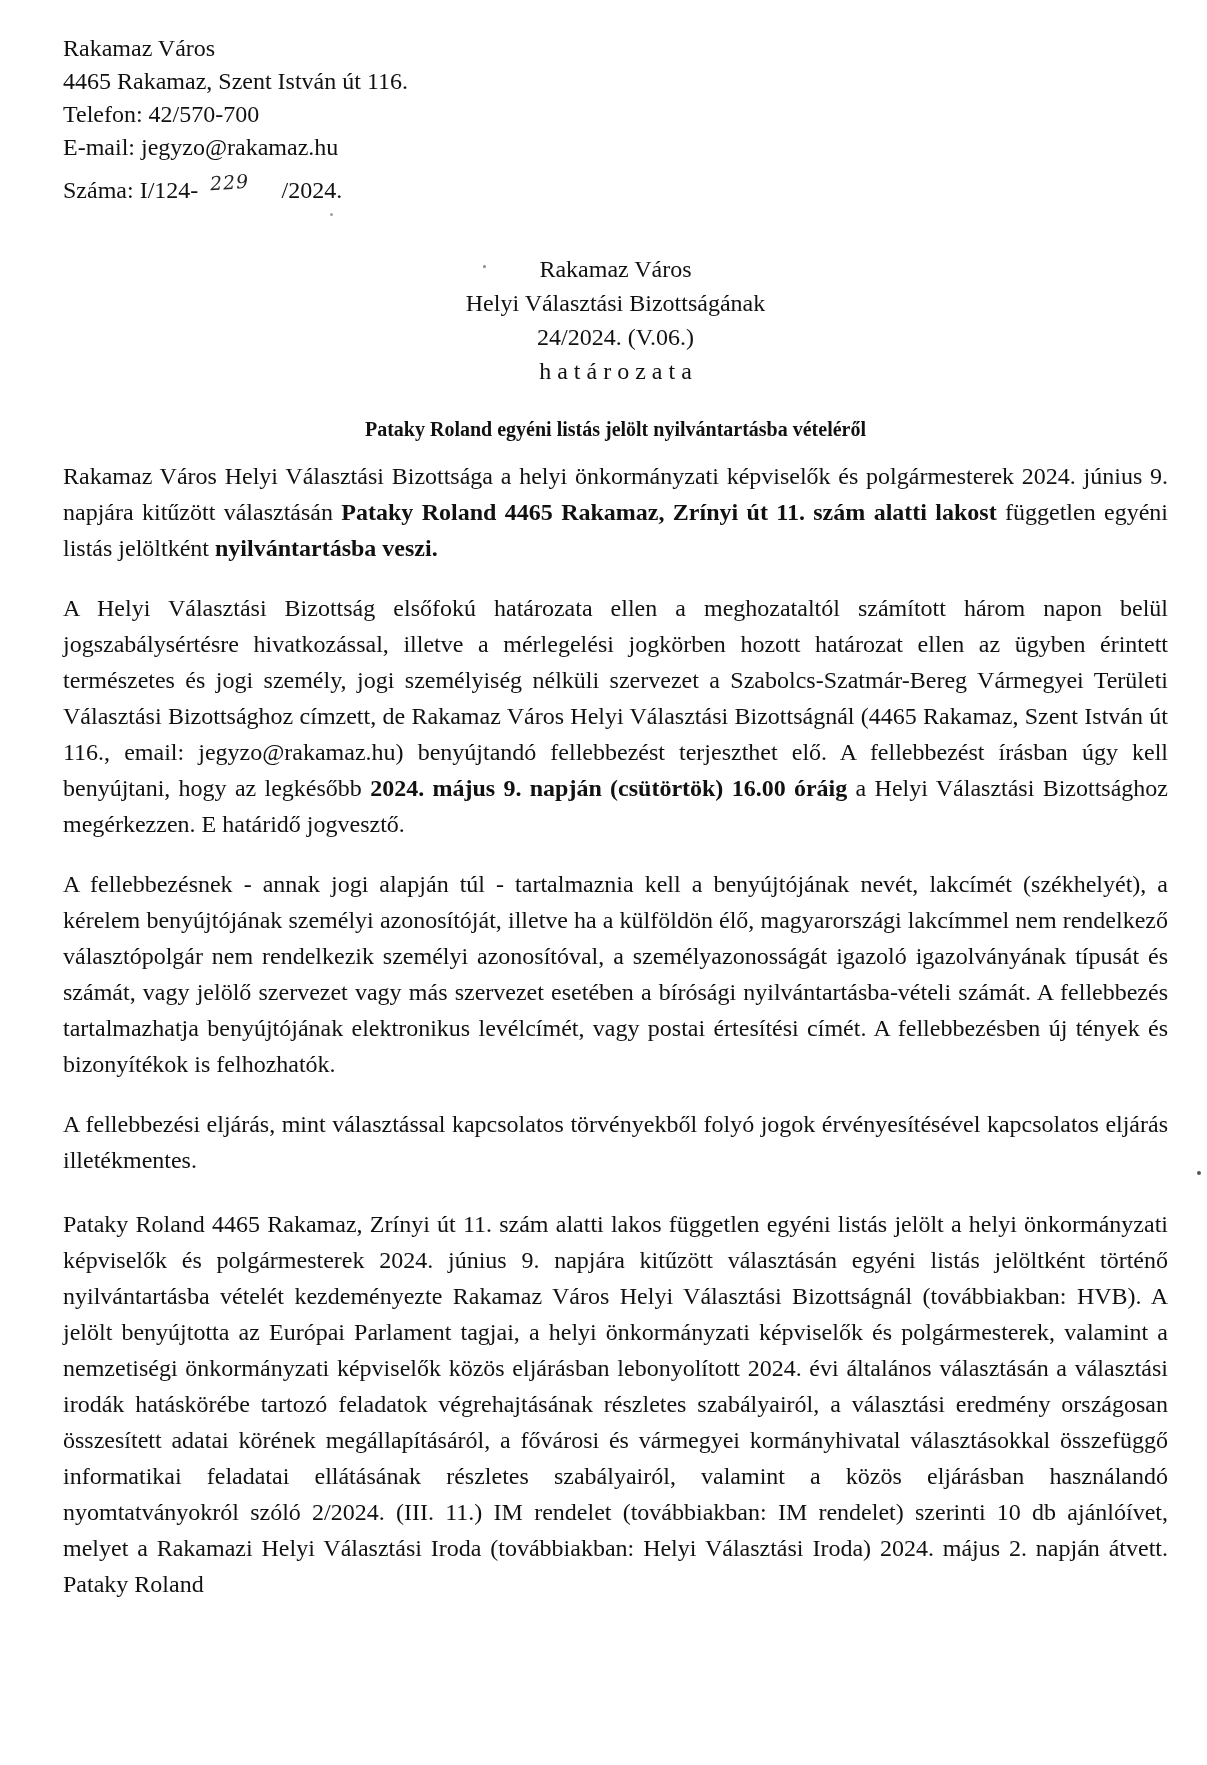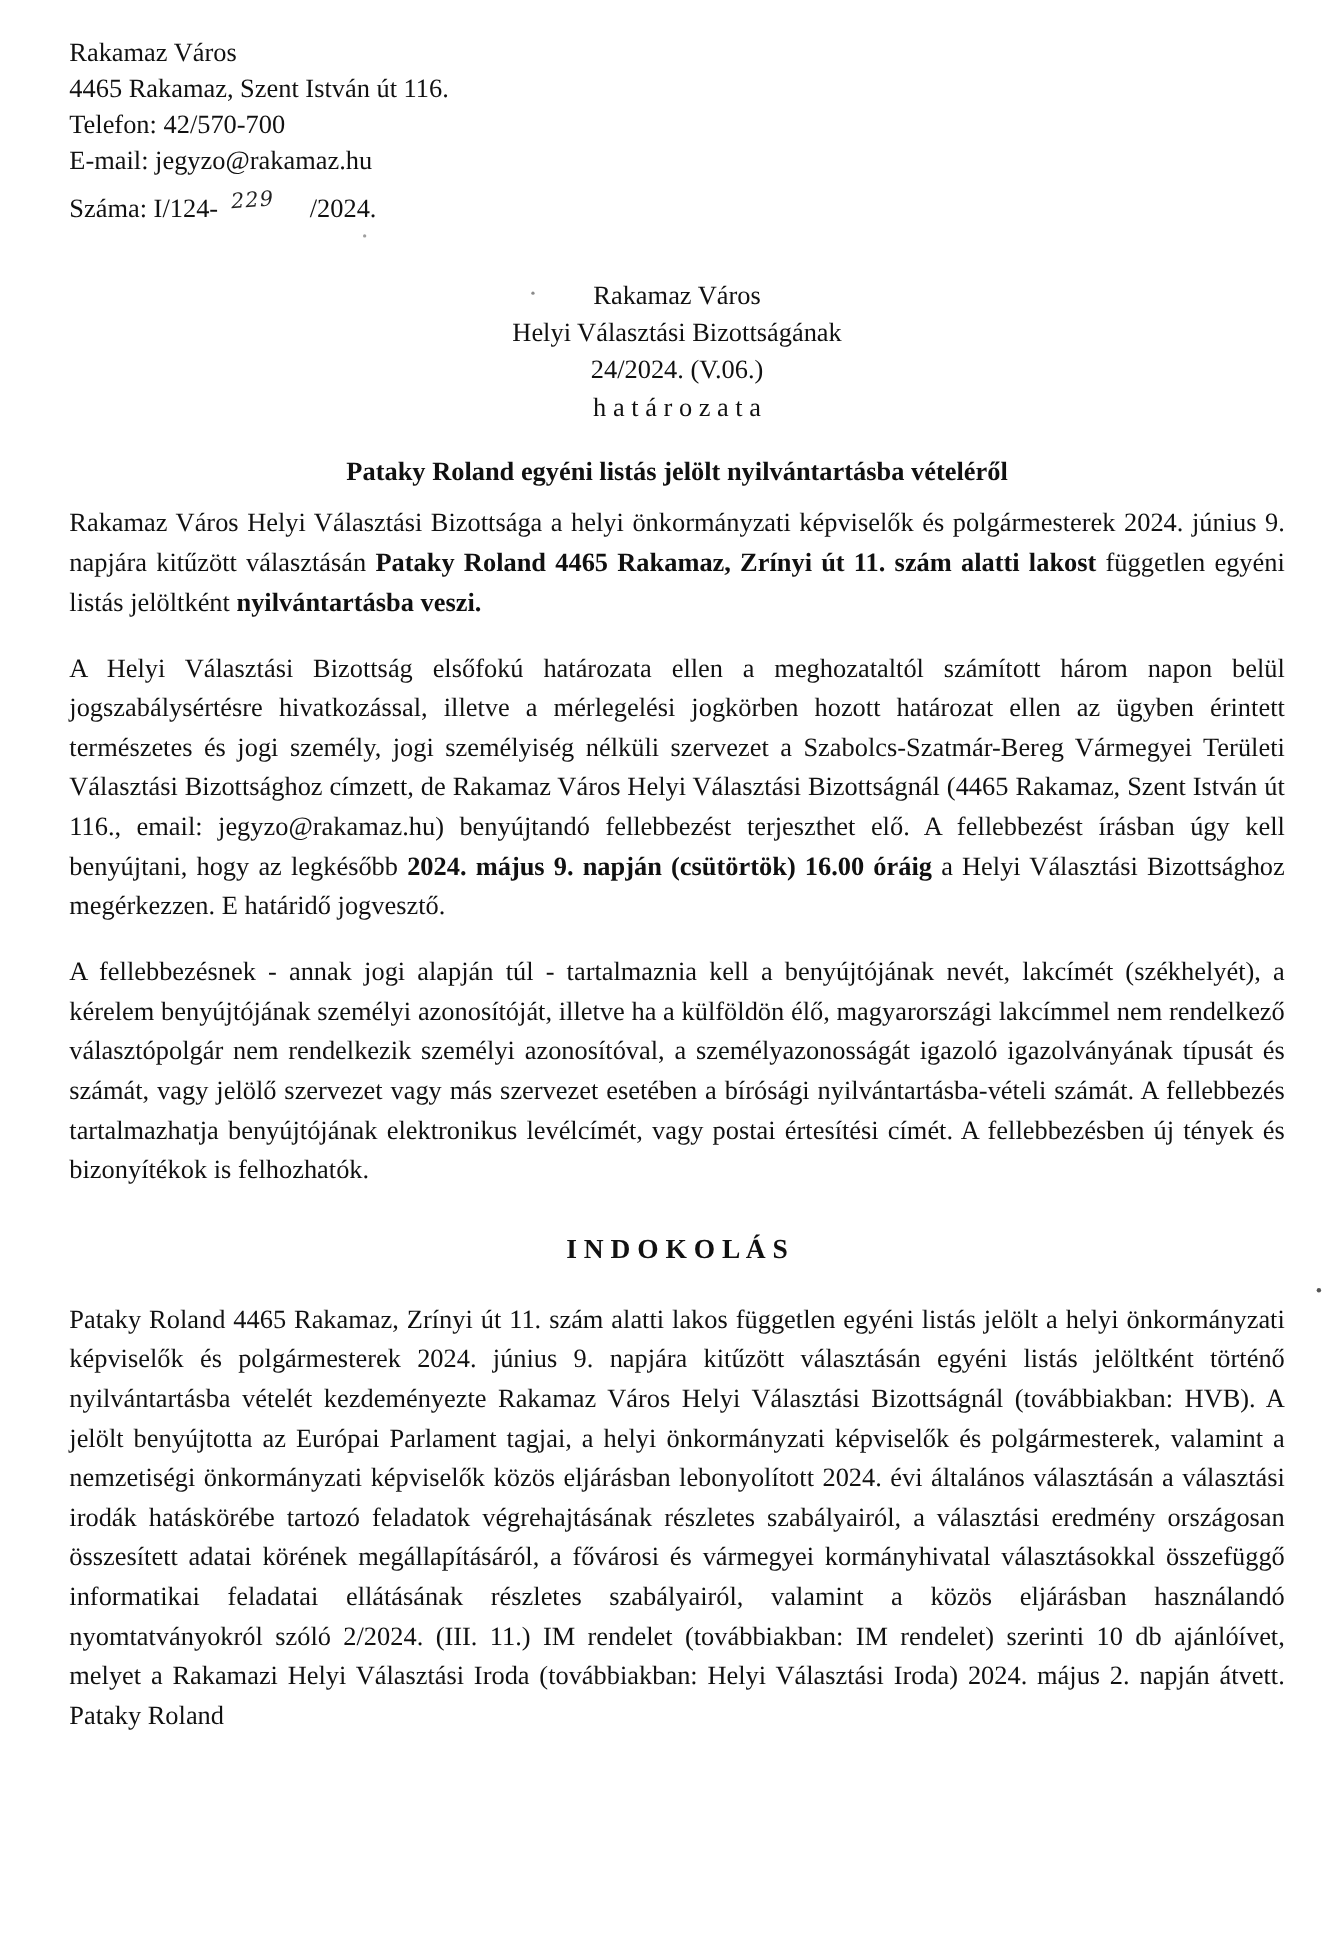--- a/index.html
+++ b/index.html
@@ -47,21 +47,21 @@
   }
   .title-block {
     margin-top: 44px;
     text-align: center;
     font-size: 24px;
     line-height: 34px;
   }
   .subject-title {
     margin-top: 24px;
     text-align: center;
-    font-size: 24px;
+    font-size: 20px;
     font-weight: bold;
     line-height: 34px;
   }
   .para {
     margin-top: 12px;
     font-size: 24px;
     line-height: 36px;
     text-align: justify;
     text-justify: inter-word;
   }
@@ -108,23 +108,23 @@
     <div>24/2024. (V.06.)</div>
     <div>h a t á r o z a t a</div>
   </div>
 
   <div class="subject-title">Pataky Roland egyéni listás jelölt nyilvántartásba vételéről</div>
 
   <div>
     <p class="para"><span>Rakamaz Város Helyi Választási Bizottsága a helyi önkormányzati képviselők és polgármesterek 2024. június 9. napjára kitűzött választásán </span><span style="font-weight: bold;">Pataky Roland 4465 Rakamaz, Zrínyi út 11. szám alatti lakost </span><span>független egyéni listás jelöltként </span><span style="font-weight: bold;">nyilvántartásba veszi.</span></p>
     <p class="para"><span>A Helyi Választási Bizottság elsőfokú határozata ellen a meghozataltól számított három napon belül jogszabálysértésre hivatkozással, illetve a mérlegelési jogkörben hozott határozat ellen az ügyben érintett természetes és jogi személy, jogi személyiség nélküli szervezet a Szabolcs-Szatmár-Bereg Vármegyei Területi Választási Bizottsághoz címzett, de Rakamaz Város Helyi Választási Bizottságnál (4465 Rakamaz, Szent István út 116., email: jegyzo@rakamaz.hu) benyújtandó fellebbezést terjeszthet elő. A fellebbezést írásban úgy kell benyújtani, hogy az legkésőbb </span><span style="font-weight: bold;">2024. május 9. napján (csütörtök) 16.00 óráig</span><span> a Helyi Választási Bizottsághoz megérkezzen. E határidő jogvesztő.</span></p>
     <p class="para"><span>A fellebbezésnek - annak jogi alapján túl - tartalmaznia kell a benyújtójának nevét, lakcímét (székhelyét), a kérelem benyújtójának személyi azonosítóját, illetve ha a külföldön élő, magyarországi lakcímmel nem rendelkező választópolgár nem rendelkezik személyi azonosítóval, a személyazonosságát igazoló igazolványának típusát és számát, vagy jelölő szervezet vagy más szervezet esetében a bírósági nyilvántartásba-vételi számát. A fellebbezés tartalmazhatja benyújtójának elektronikus levélcímét, vagy postai értesítési címét. A fellebbezésben új tények és bizonyítékok is felhozhatók.</span></p>
+    <p class="para"><span>A fellebbezési eljárás, mint választással kapcsolatos törvényekből folyó jogok érvényesítésével kapcsolatos eljárás illetékmentes.</span></p>
   </div>
 
-  <div class="section-heading">I N D O K O L Á S</div>
 
   <div class="reasoning">
     <p class="para"><span>Pataky Roland 4465 Rakamaz, Zrínyi út 11. szám alatti lakos független egyéni listás jelölt a helyi önkormányzati képviselők és polgármesterek 2024. június 9. napjára kitűzött választásán egyéni listás jelöltként történő nyilvántartásba vételét kezdeményezte Rakamaz Város Helyi Választási Bizottságnál (továbbiakban: HVB). A jelölt benyújtotta az Európai Parlament tagjai, a helyi önkormányzati képviselők és polgármesterek, valamint a nemzetiségi önkormányzati képviselők közös eljárásban lebonyolított 2024. évi általános választásán a választási irodák hatáskörébe tartozó feladatok végrehajtásának részletes szabályairól, a választási eredmény országosan összesített adatai körének megállapításáról, a fővárosi és vármegyei kormányhivatal választásokkal összefüggő informatikai feladatai ellátásának részletes szabályairól, valamint a közös eljárásban használandó nyomtatványokról szóló 2/2024. (III. 11.) IM rendelet (továbbiakban: IM rendelet) szerinti 10 db ajánlóívet, melyet a Rakamazi Helyi Választási Iroda (továbbiakban: Helyi Választási Iroda) 2024. május 2. napján átvett. Pataky Roland</span></p>
   </div>
 
   <span class="speck speck-1"></span>
   <span class="speck speck-2"></span>
   <span class="speck speck-3"></span>
 </div>
 

